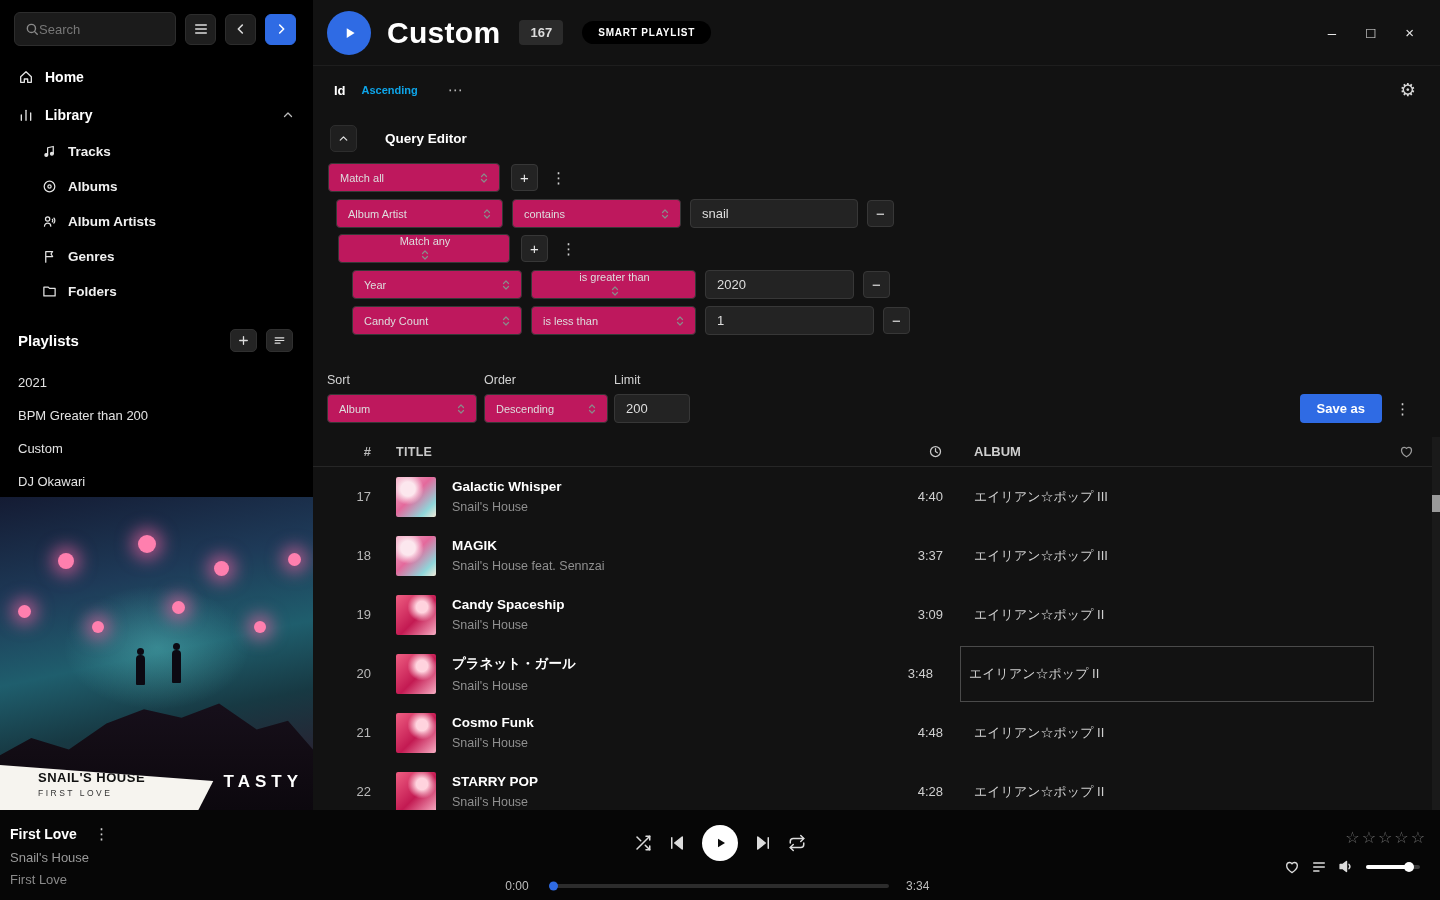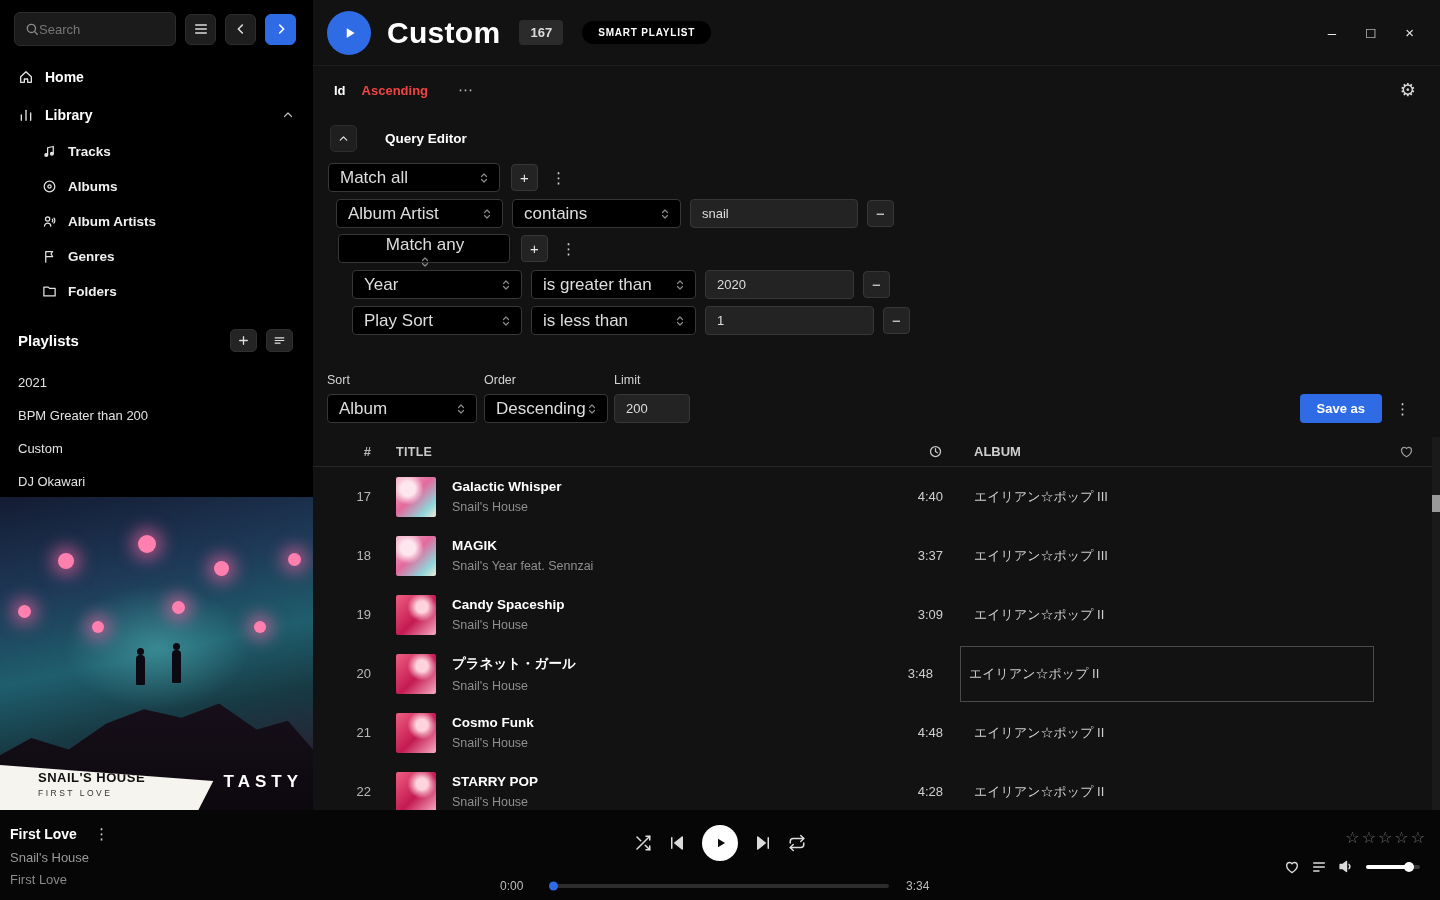--- a/index.html
+++ b/index.html
@@ -59,30 +59,30 @@
   .page-header { height:66px; display:flex; align-items:center; padding:0 26px 0 14px; border-bottom:1px solid #1e1e1e; }
   .play-circle { width:44px; height:44px; border-radius:50%; background:#2f6be4; border:none; display:flex; align-items:center; justify-content:center; flex-shrink:0; }
   .page-title { font-size:30px; font-weight:800; color:#fff; margin-left:16px; letter-spacing:.3px; }
   .count-badge { background:#2b2b2b; color:#dcdcdc; border-radius:4px; padding:5px 11px; font-size:13px; font-weight:bold; margin-left:19px; }
   .type-badge { background:#000; color:#fff; border-radius:13px; padding:6px 16px; font-size:10px; font-weight:bold; letter-spacing:.8px; margin-left:19px; }
   .window-controls { margin-left:auto; display:flex; gap:30px; align-items:center; }
   .win-btn { background:none; border:none; color:#e6e6e6; font-size:15px; line-height:1; }
 
   .toolbar { height:48px; display:flex; align-items:center; padding:0 24px 0 21px; }
   .tb-sort { font-size:13px; font-weight:bold; color:#fff; cursor:pointer; }
-  .tb-order { font-size:13px; font-weight:bold; color:#ef4444; margin-left:16px; cursor:pointer; }
+  .tb-order { font-size:11px; font-weight:bold; color:#0ea5e9; margin-left:16px; cursor:pointer; }
   .tb-dots { color:#b5b5b5; margin-left:30px; font-size:15px; letter-spacing:1px; cursor:pointer; }
   .tb-gear { margin-left:auto; color:#d8d8d8; font-size:18px; cursor:pointer; line-height:1; }
 
   .qe-head { display:flex; align-items:center; margin:11px 0 0 17px; }
   .collapse-btn { width:27px; height:27px; border-radius:5px; background:#1f1f1f; border:1px solid #2d2d2d; color:#ddd; display:flex; align-items:center; justify-content:center; }
   .qe-title { font-size:13.5px; font-weight:bold; color:#fff; margin-left:28px; }
 
   .qrow { display:flex; align-items:center; gap:9px; }
-  .sel { height:29px; background:#000000; border:1px solid #373737; border-radius:4px; display:flex; align-items:center; justify-content:space-between; padding:0 9px 0 11px; color:#dedede; font-size:17px; cursor:pointer; }
+  .sel { height:29px; background:#be185d; border:1px solid #373737; border-radius:4px; display:flex; align-items:center; justify-content:space-between; padding:0 9px 0 11px; color:#dedede; font-size:11px; cursor:pointer; }
   .ud { color:#8a8a8a; display:flex; }
   .tin { height:29px; background:#232323; border:1px solid #373737; border-radius:4px; padding:0 11px; color:#dedede; font-size:13px; outline:none; font-family:inherit; }
   .sq-btn { width:27px; height:27px; border-radius:4px; background:#232323; border:1px solid #373737; color:#e8e8e8; display:flex; align-items:center; justify-content:center; font-size:15px; line-height:1; }
   .dots-v { background:none; border:none; color:#cfcfcf; font-size:15px; padding:0 4px; }
 
   .sort-labels { display:flex; margin:38px 0 0 14px; font-size:12.5px; color:#d2d2d2; }
   .sort-labels .l1 { width:157px; } .sort-labels .l2 { width:130px; }
   .sort-row { display:flex; align-items:center; margin:7px 0 0 14px; padding-right:26px; }
   .save-btn { background:#2f6be4; border:none; color:#fff; border-radius:4px; height:29px; padding:0 17px; font-size:13px; font-weight:bold; margin-left:auto; }
 
@@ -371,36 +371,36 @@
     <div class="qrow" style="margin:7px 0 0 39px;">
       <div class="sel" style="width:170px;">
         <span>Year</span>
         <span class="ud">
             <svg width="12" height="14" viewBox="0 0 24 28" fill="none" stroke="currentColor" stroke-width="2.4">
               <polyline points="7 11 12 6 17 11"></polyline>
               <polyline points="7 17 12 22 17 17"></polyline>
             </svg>
           </span>
       </div>
-      <div class="sel" style="width:165px;">
+      <div class="sel" style="width:165px;flex-direction:column;">
         <span>is greater than</span>
         <span class="ud">
             <svg width="12" height="14" viewBox="0 0 24 28" fill="none" stroke="currentColor" stroke-width="2.4">
               <polyline points="7 11 12 6 17 11"></polyline>
               <polyline points="7 17 12 22 17 17"></polyline>
             </svg>
           </span>
       </div>
       <input class="tin" style="width: 149px;" value="2020">
       <button class="sq-btn">−</button>
     </div>
 
     <div class="qrow" style="margin:7px 0 0 39px;">
       <div class="sel" style="width:170px;">
-        <span>Play Sort</span>
+        <span>Candy Count</span>
         <span class="ud">
             <svg width="12" height="14" viewBox="0 0 24 28" fill="none" stroke="currentColor" stroke-width="2.4">
               <polyline points="7 11 12 6 17 11"></polyline>
               <polyline points="7 17 12 22 17 17"></polyline>
             </svg>
           </span>
       </div>
       <div class="sel" style="width:165px;">
         <span>is less than</span>
         <span class="ud">
@@ -471,21 +471,21 @@
         <span class="c-dur">4:40</span>
         <span class="c-album">エイリアン☆ポップ III</span>
         <span class="c-heart"></span>
       </div>
 
       <div class="trow">
         <span class="c-num">18</span>
         <div class="c-thumb art-a"></div>
         <div class="c-titleblock">
           <div class="t-title">MAGIK</div>
-          <div class="t-artist">Snail's Year feat. Sennzai</div>
+          <div class="t-artist">Snail's House feat. Sennzai</div>
         </div>
         <span class="c-dur">3:37</span>
         <span class="c-album">エイリアン☆ポップ III</span>
         <span class="c-heart"></span>
       </div>
 
       <div class="trow">
         <span class="c-num">19</span>
         <div class="c-thumb art-b"></div>
         <div class="c-titleblock">
@@ -583,21 +583,21 @@
       <svg width="18" height="18" viewBox="0 0 24 24" fill="none" stroke="currentColor" stroke-width="2">
           <polyline points="17 2 21 6 17 10"></polyline>
           <path d="M3 12V10a4 4 0 0 1 4-4h14"></path>
           <polyline points="7 22 3 18 7 14"></polyline>
           <path d="M21 12v2a4 4 0 0 1-4 4H3"></path>
         </svg>
     </button>
   </div>
 
   <div class="pb-progress">
-    <span class="pb-time" style="text-align:left;">0:00</span>
+    <span class="pb-time" style="text-align:center;">0:00</span>
     <div class="seek">
       <div class="seek-knob"></div>
     </div>
     <span class="pb-time r">3:34</span>
   </div>
 
   <div class="pb-right-stars">
     <span>☆</span>
     <span>☆</span>
     <span>☆</span>

